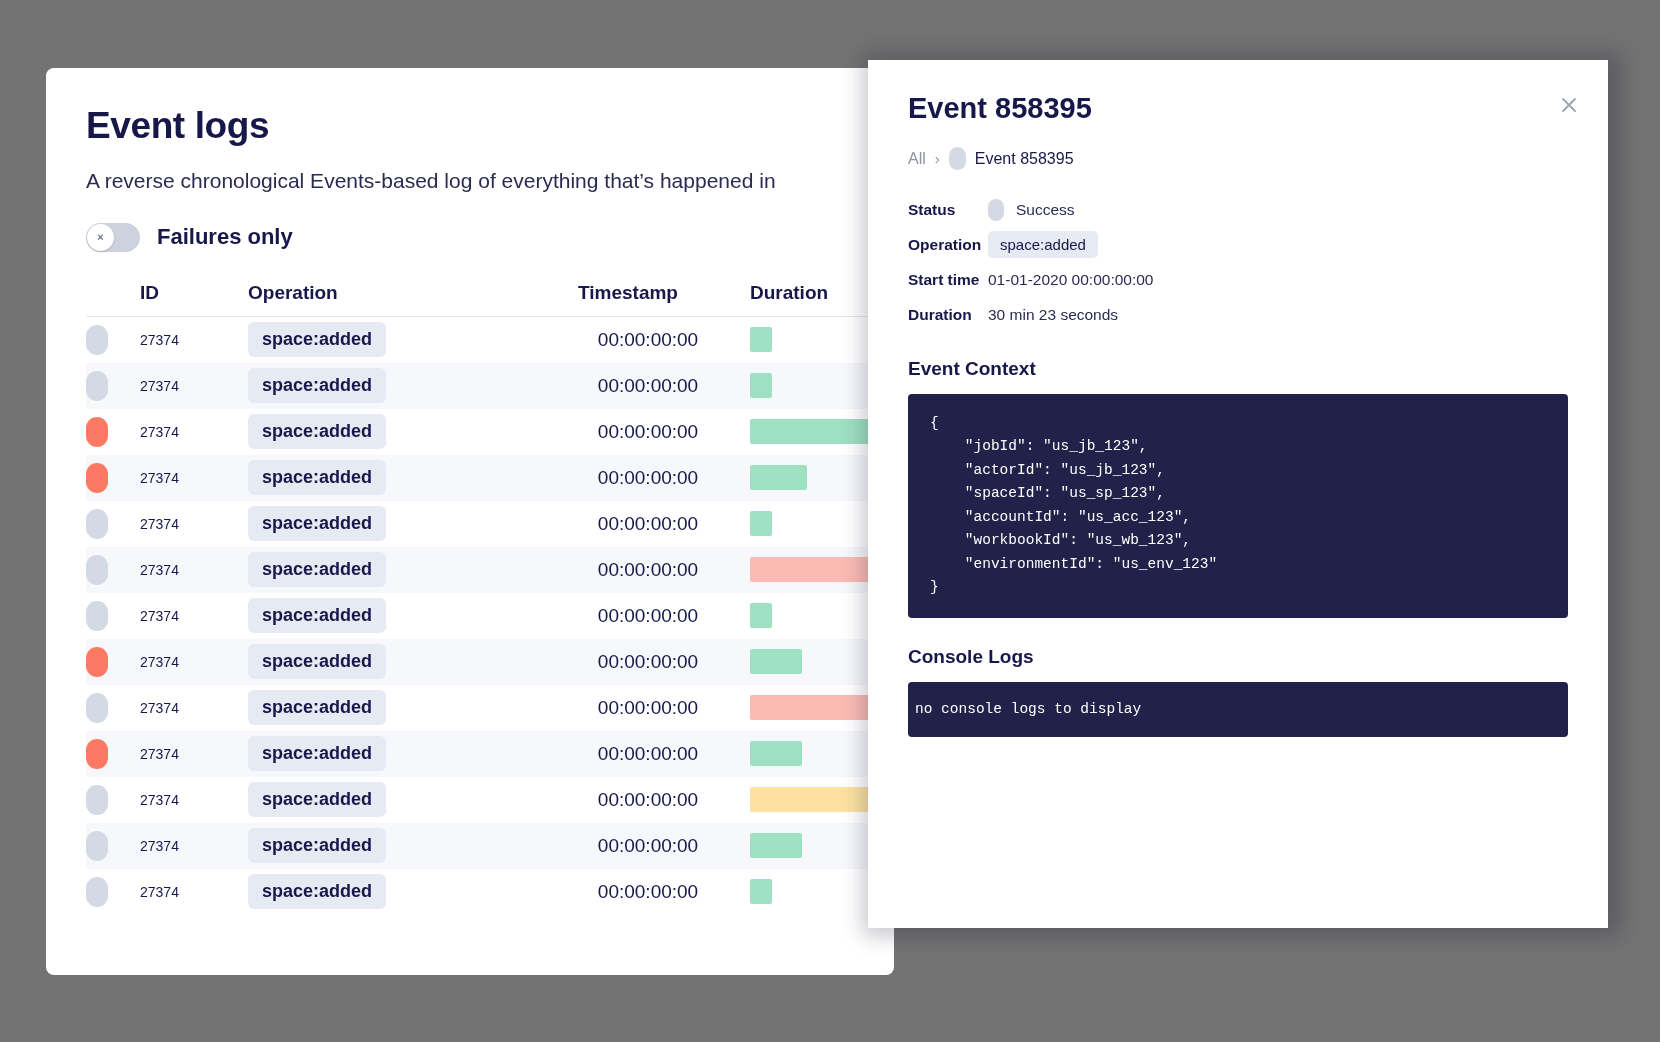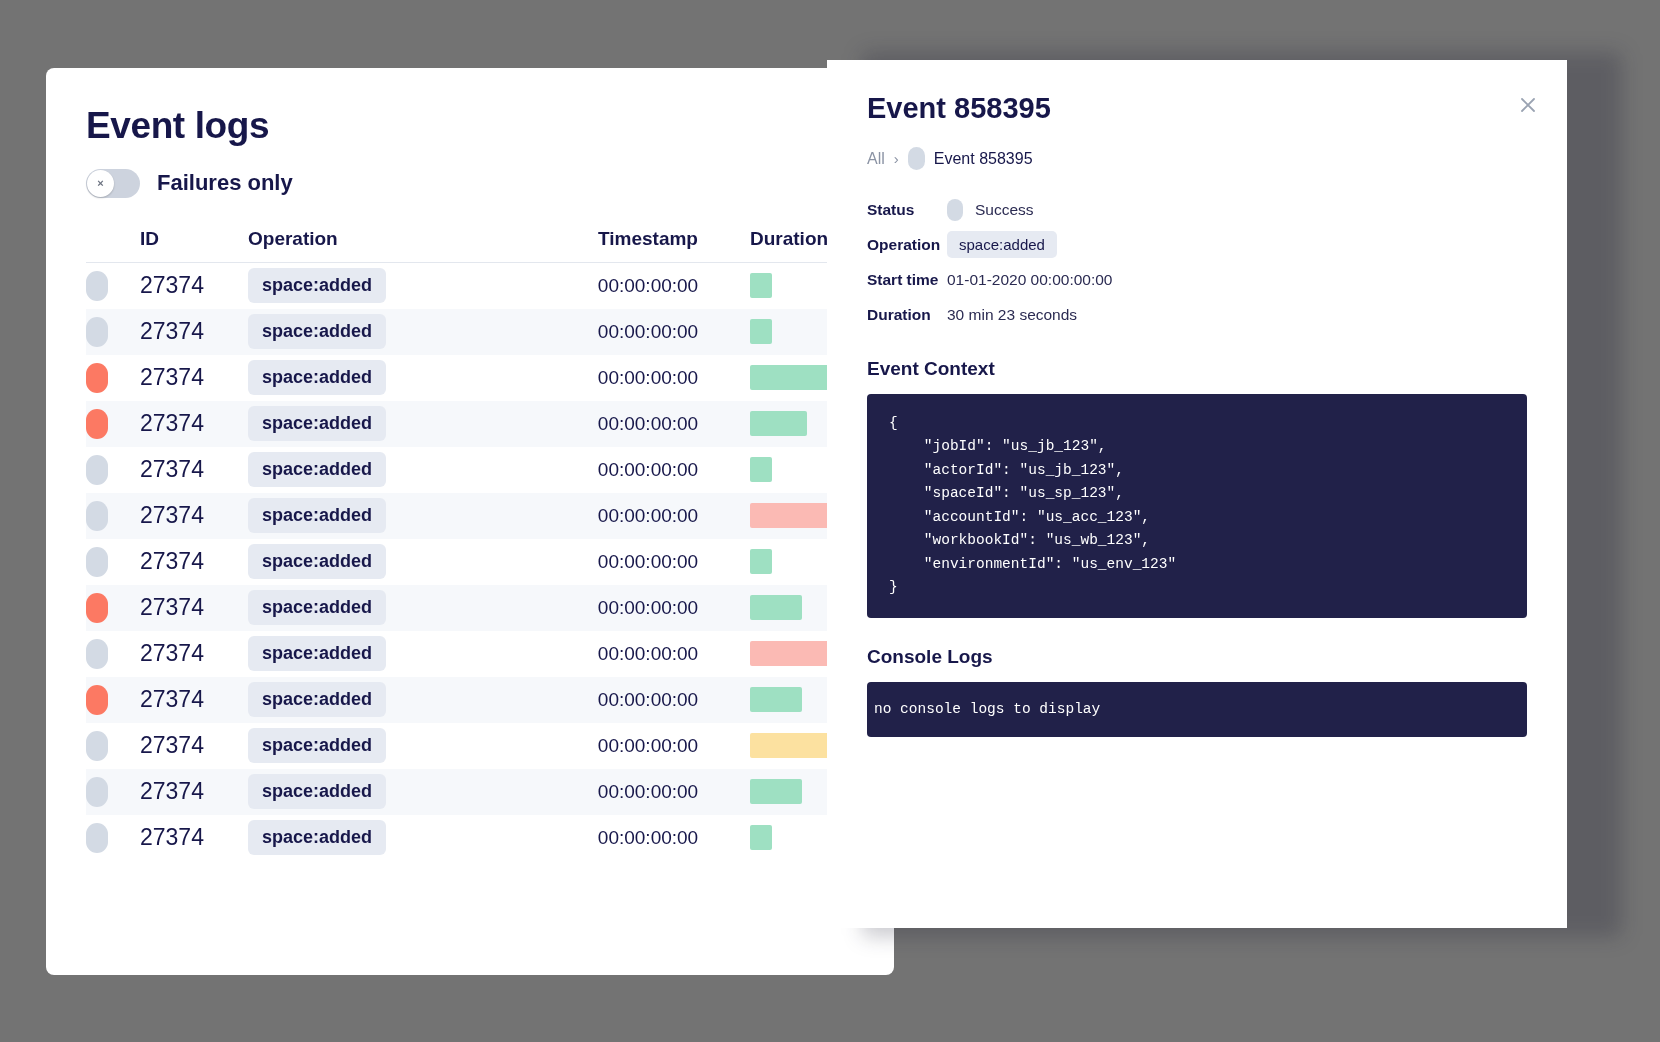--- a/index.html
+++ b/index.html
@@ -92,37 +92,37 @@
     padding-bottom: 12px;
   }
   .th {
     font-size: 19px;
     font-weight: 700;
     color: #17174a;
   }
   .col-status { width: 54px; flex: 0 0 54px; }
   .col-id     { width: 108px; flex: 0 0 108px; }
   .col-op     { width: 330px; flex: 0 0 330px; }
-  .col-ts     { width: 140px; flex: 0 0 140px; text-align: center; }
+  .col-ts     { width: 140px; flex: 0 0 140px; text-align: left; }
   .col-dur    { flex: 1 1 auto; padding-left: 32px; }
 
   .trow {
     display: flex;
     align-items: center;
     height: 46px;
   }
   .trow.alt { background: #f6f8fb; }
   .dot {
     width: 22px; height: 30px;
     border-radius: 11px;
     background: #d3dae4;
   }
   .dot.fail { background: #fc7963; }
   .cell-id {
-    font-size: 23px;
+    font-size: 14px;
     color: #17174a;
   }
   .op-pill {
     display: inline-block;
     background: #e6eaf2;
     color: #17174a;
     font-size: 18px;
     font-weight: 700;
     border-radius: 6px;
     padding: 7px 14px;
@@ -143,21 +143,21 @@
     left: 862px;
     top: 52px;
     width: 760px;
     height: 885px;
     background: rgba(20,20,40,.22);
     filter: blur(10px);
     border-radius: 6px;
   }
   .detail-panel {
     position: absolute;
-    left: 827px;
+    left: 868px;
     top: 60px;
     width: 740px;
     height: 868px;
     background: #ffffff;
     overflow: hidden;
   }
   .detail-inner { padding: 32px 40px 0 40px; position: relative; }
   .detail-title {
     font-size: 29px;
     font-weight: 700;
@@ -252,20 +252,21 @@
 </style>
 </head>
 <body>
 
 <div class="stage">
 
   <div class="logs-card">
     <div class="logs-inner">
 
       <h1 class="page-title">Event logs</h1>
+      <p class="page-subtitle">A reverse chronological Events-based log of everything that’s happened in</p>
 
       <div class="toggle-row">
         <div class="toggle-switch">
           <div class="toggle-knob">×</div>
         </div>
         <span class="toggle-label">Failures only</span>
       </div>
 
       <div class="logs-table">
         <div class="thead">

